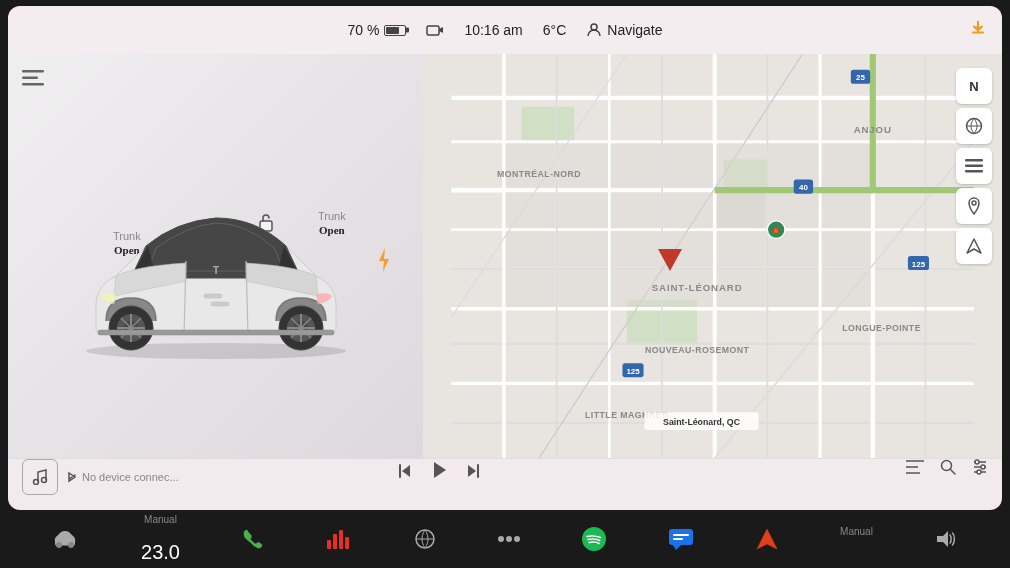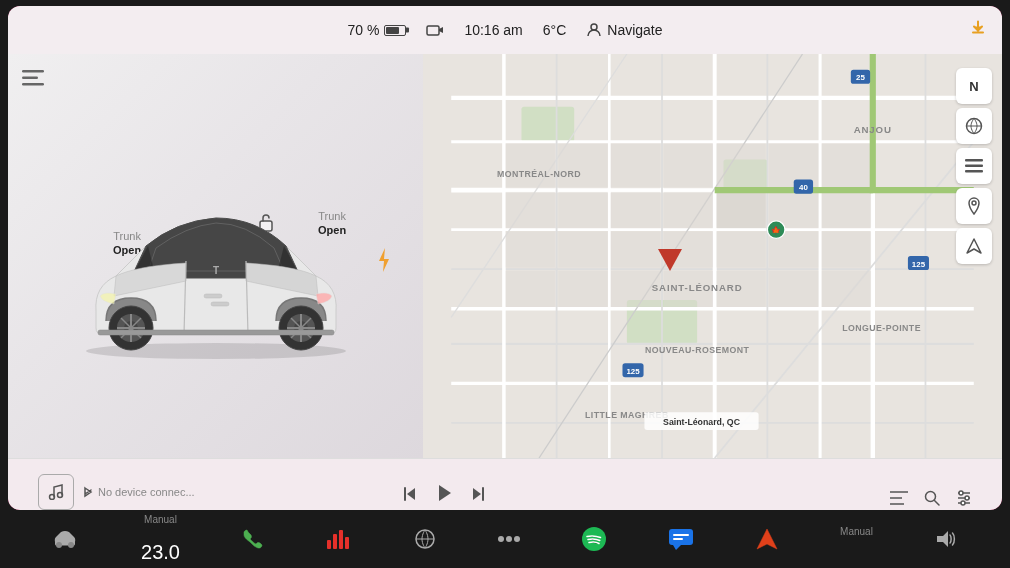--- a/index.html
+++ b/index.html
@@ -122,20 +122,21 @@
 
     .status-label .label-name {
       color: #888;
       display: block;
       text-align: center;
     }
     .status-label .label-value {
       font-weight: 600;
       color: #222;
       display: block;
+      font-family: Liberation Serif, serif;
     }
 
     .frunk-label { left: 105px; top: 175px; }
     .trunk-label { left: 310px; top: 155px; }
 
     .lock-icon {
       position: absolute;
       left: 249px;
       top: 158px;
       font-size: 18px;
@@ -241,22 +242,22 @@
       border-right: 12px solid transparent;
       border-top: 22px solid #c0392b;
       z-index: 10;
     }
 
     
     .media-bar {
       height: 52px;
       background: rgba(245,245,245,0.95);
       display: flex;
-      align-items: flex-end;
-      padding: 0 30px;
+      align-items: flex-start;
+      padding: 0 14px;
       gap: 10px;
       border-top: 1px solid #ddd;
     }
 
     .media-left {
       display: flex;
       align-items: center;
       gap: 8px;
     }
 

